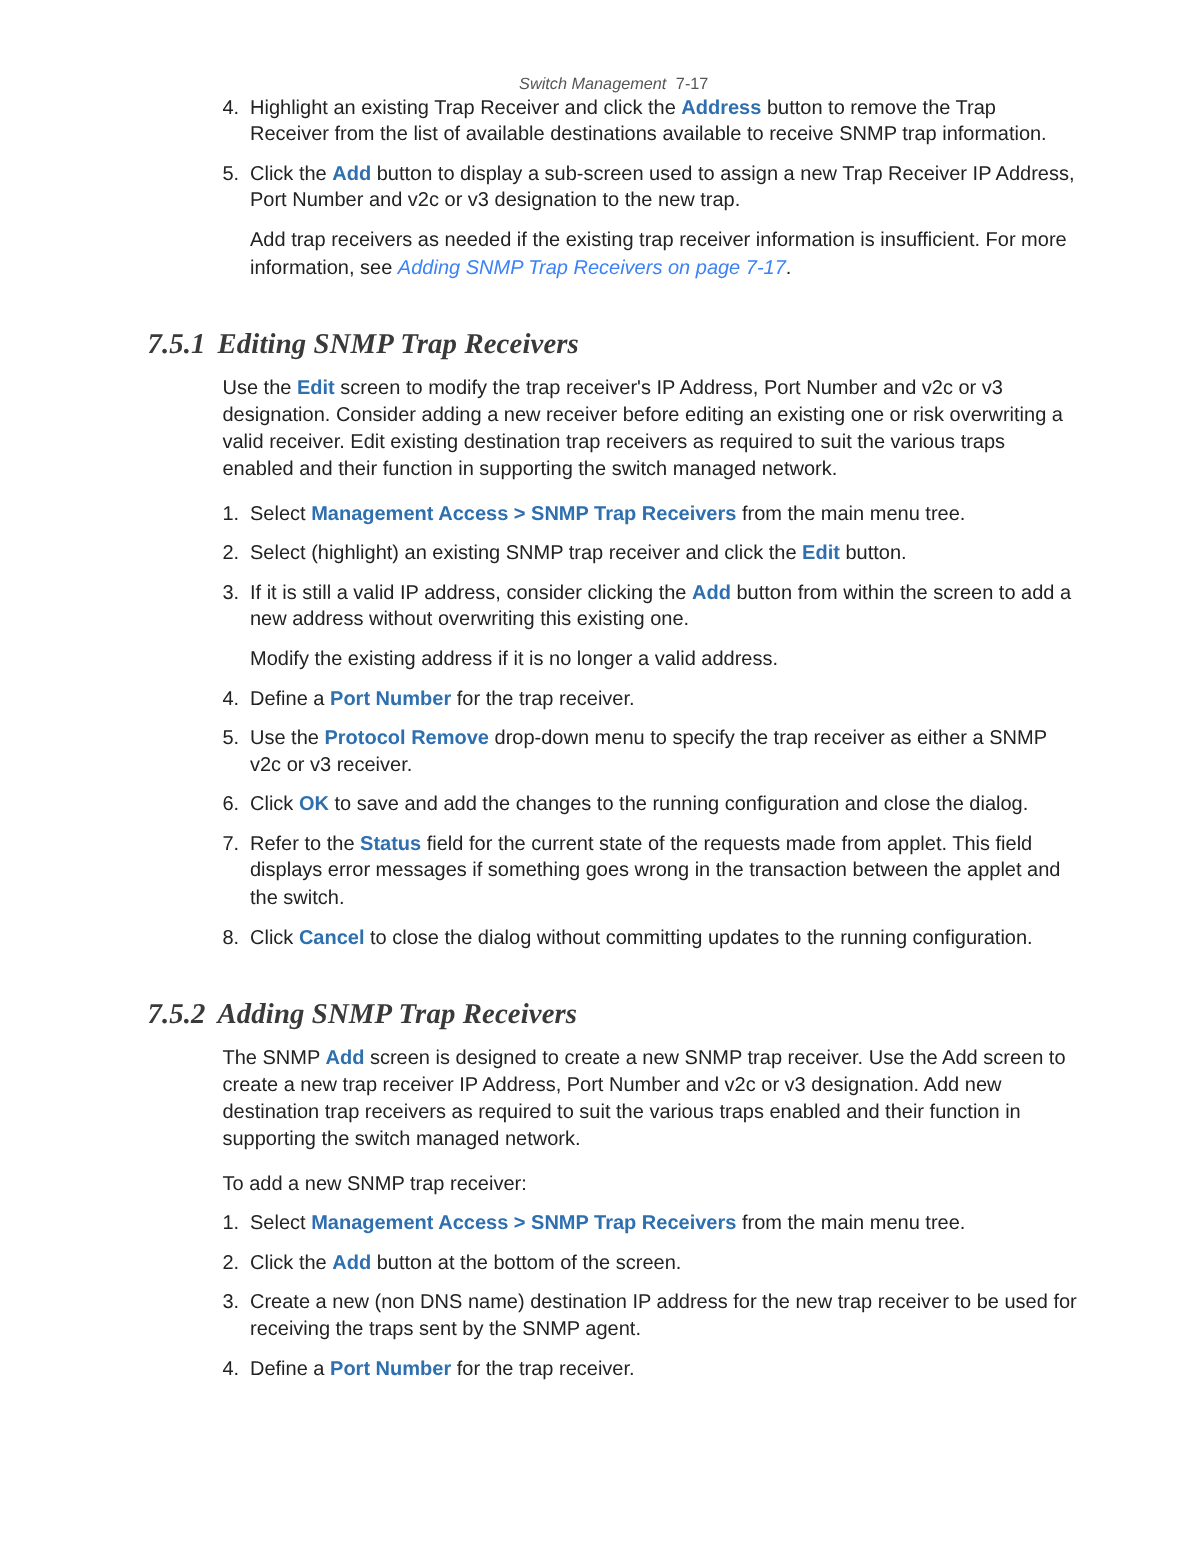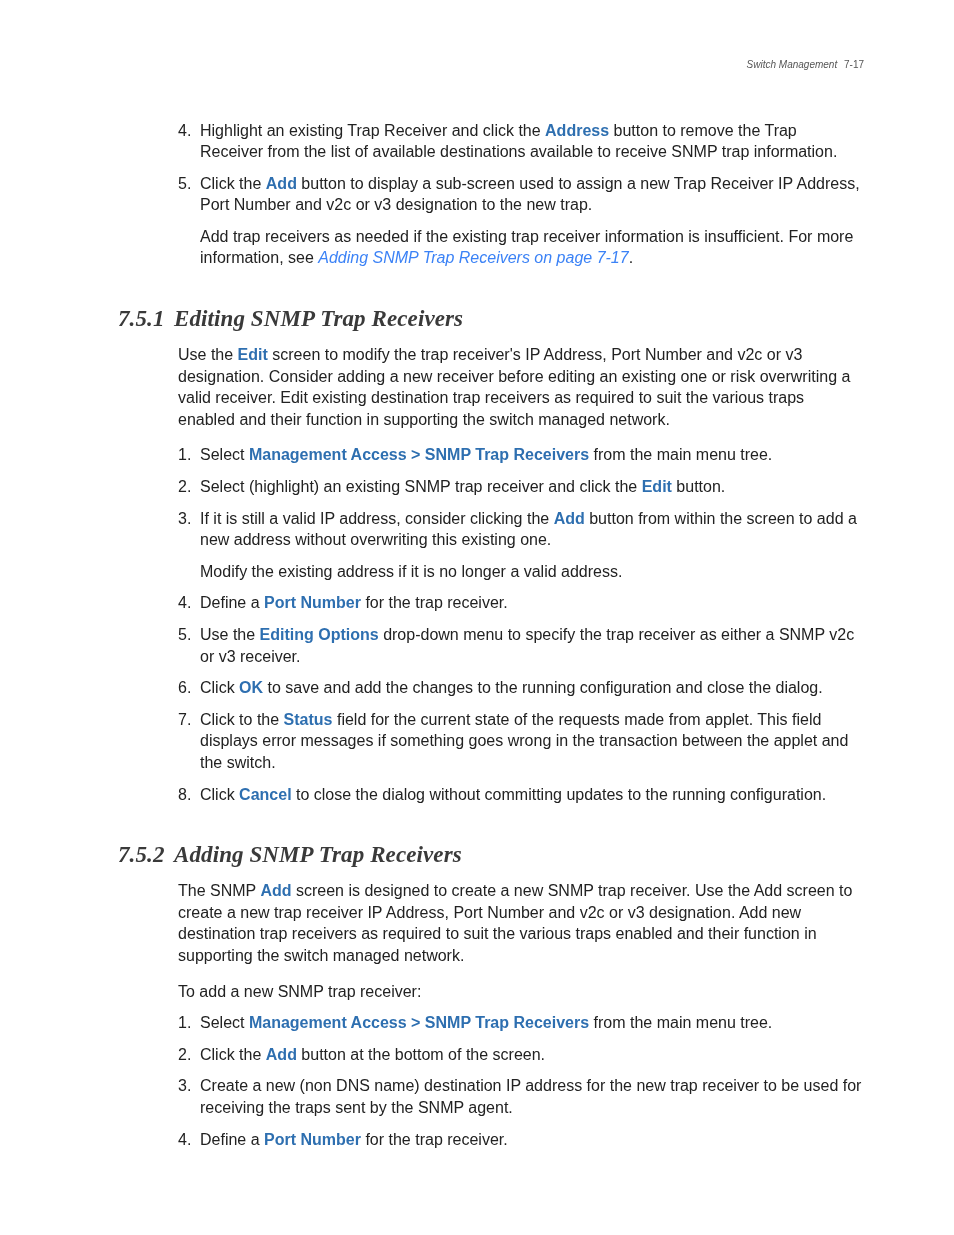--- a/index.html
+++ b/index.html
@@ -13,24 +13,23 @@
     font-size: 16px;
     line-height: 1.35;
   }
   .page {
     box-sizing: border-box;
     width: 954px;
     min-height: 1235px;
     padding: 58px 90px 60px 118px;
   }
   .running-head {
-    text-align: right;
-    font-size: 10px;
+    text-align: center;
+    font-size: 13px;
     color: #555;
-    margin-bottom: 48px;
   }
   .running-head .title { font-style: italic; }
   .running-head .pagenum { font-style: normal; margin-left: 4px; }
 
   .body-col {
     margin-left: 60px;
   }
 
   ol.numbered {
     list-style: none;
@@ -118,29 +117,29 @@
           <span class="num">3.</span>
           <p><span>If it is still a valid IP address, consider clicking the </span><span class="kw">Add</span><span> button from within the screen to add a new address without overwriting this existing one.</span></p>
           <p><span>Modify the existing address if it is no longer a valid address.</span></p>
         </li>
         <li>
           <span class="num">4.</span>
           <p><span>Define a </span><span class="kw">Port Number</span><span> for the trap receiver.</span></p>
         </li>
         <li>
           <span class="num">5.</span>
-          <p><span>Use the </span><span class="kw">Editing Options</span><span> drop-down menu to specify the trap receiver as either a SNMP v2c or v3 receiver.</span></p>
+          <p><span>Use the </span><span class="kw">Protocol Remove</span><span> drop-down menu to specify the trap receiver as either a SNMP v2c or v3 receiver.</span></p>
         </li>
         <li>
           <span class="num">6.</span>
           <p><span>Click </span><span class="kw">OK</span><span> to save and add the changes to the running configuration and close the dialog.</span></p>
         </li>
         <li>
           <span class="num">7.</span>
-          <p><span>Click to the </span><span class="kw">Status</span><span> field for the current state of the requests made from applet. This field displays error messages if something goes wrong in the transaction between the applet and the switch.</span></p>
+          <p><span>Refer to the </span><span class="kw">Status</span><span> field for the current state of the requests made from applet. This field displays error messages if something goes wrong in the transaction between the applet and the switch.</span></p>
         </li>
         <li>
           <span class="num">8.</span>
           <p><span>Click </span><span class="kw">Cancel</span><span> to close the dialog without committing updates to the running configuration.</span></p>
         </li>
       </ol>
 
     <h2 class="sec">
       <span class="secnum">7.5.2</span><span>Adding SNMP Trap Receivers</span>
     </h2>

